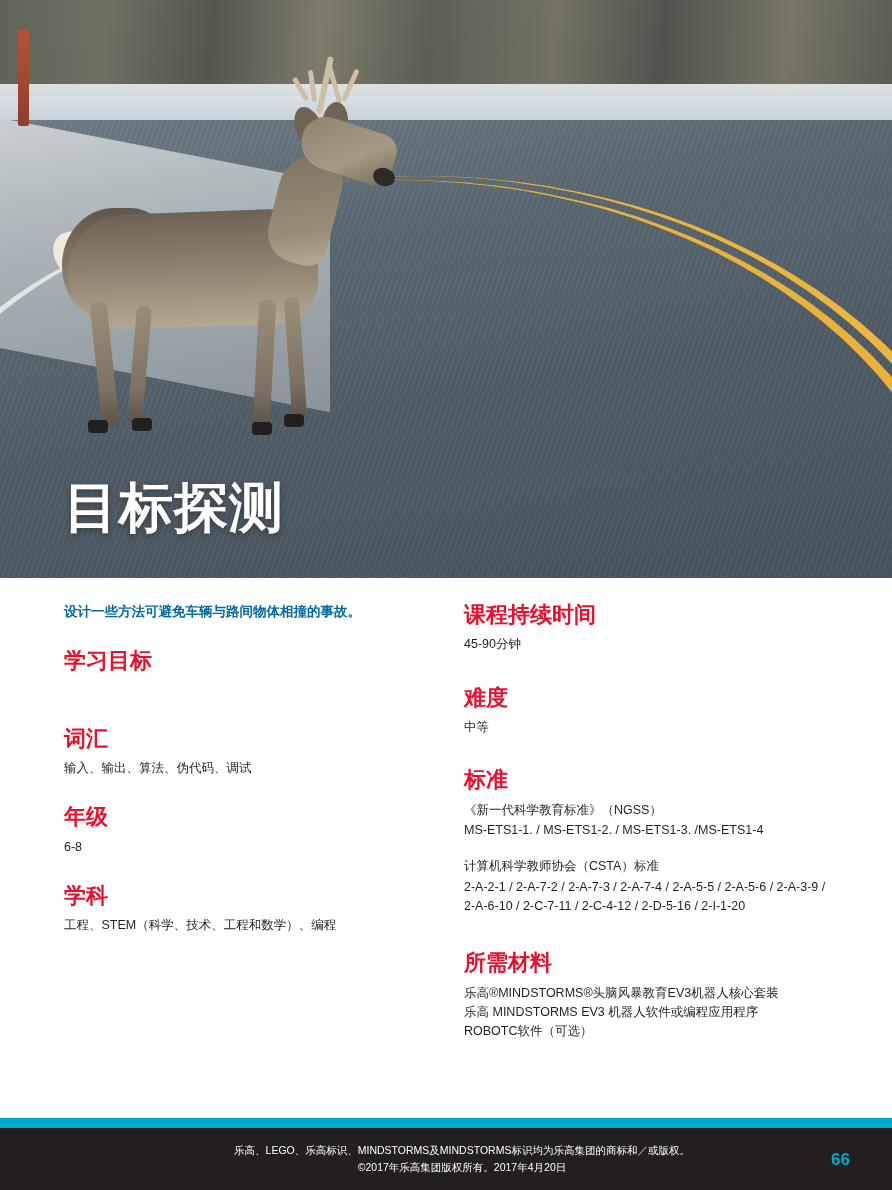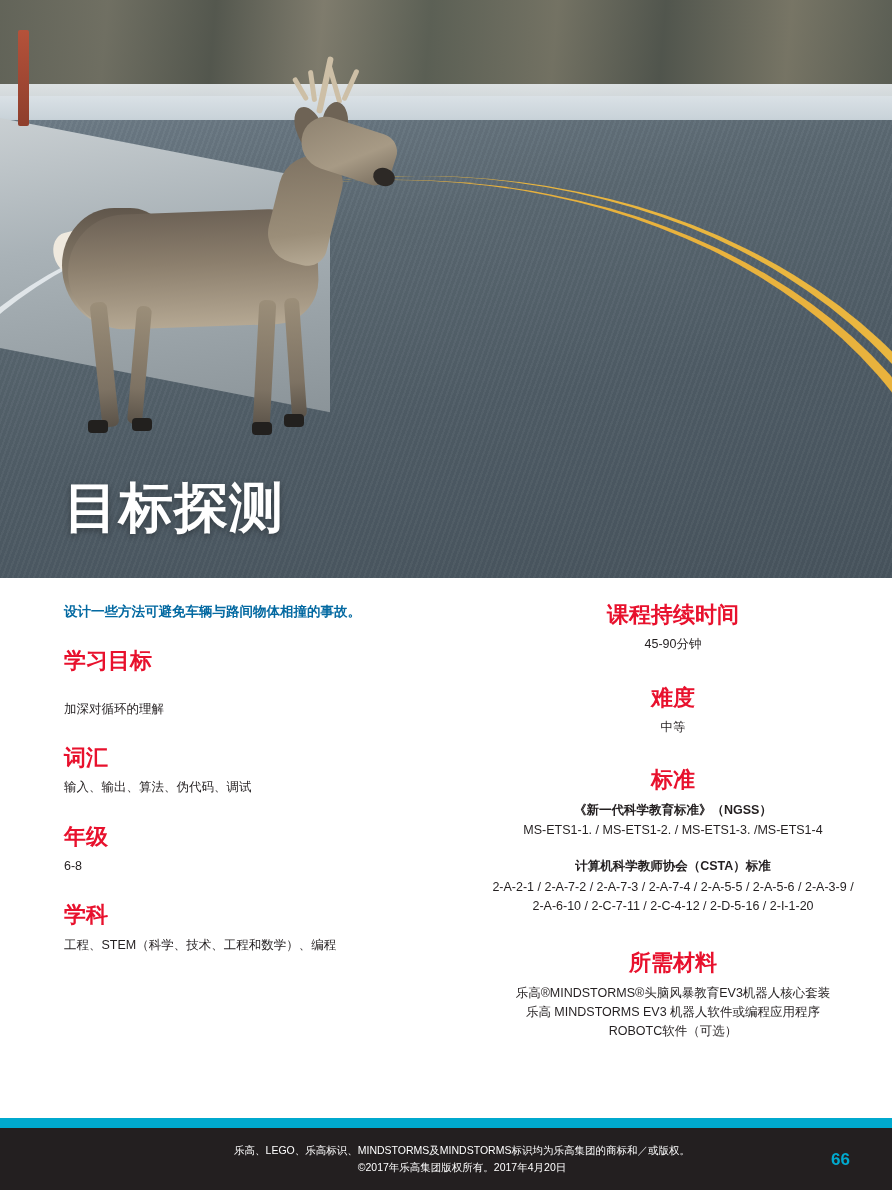--- a/index.html
+++ b/index.html
@@ -232,21 +232,21 @@
     top: 578px;
     width: 892px;
     height: 540px;
     padding: 0;
   }
   .col {
     position: absolute;
     top: 24px;
   }
   .col-left { left: 64px; width: 360px; }
-  .col-right { left: 488px; width: 370px; text-align: center; }
+  .col-right { left: 464px; width: 370px; }
 
   .lead {
     font-size: 13.5px;
     font-weight: bold;
     color: #0369a1;
     line-height: 1.5;
     margin: 0 0 26px 0;
   }
   h2.sec {
     font-size: 22px;
@@ -259,21 +259,21 @@
     font-size: 12.5px;
     line-height: 1.55;
     color: #231f20;
     margin: 0;
   }
   .gap-sm { height: 18px; }
   .gap-md { height: 26px; }
   .gap-lg { height: 30px; }
   .sub-bold {
     font-size: 12.5px;
-    font-weight: bold;
+    font-weight: normal;
     color: #231f20;
     margin: 0 0 2px 0;
     line-height: 1.5;
   }
   .std-block { margin-bottom: 16px; }
 
   
   .footer-rule {
     position: absolute;
     left: 0;
@@ -355,21 +355,20 @@
     <div class="hero-title">目标探测</div>
   </div>
 
   <div class="content">
 
     <div class="col col-left">
       <p class="lead">设计一些方法可避免车辆与路间物体相撞的事故。</p>
 
       <h2 class="sec">学习目标</h2>
       <div class="gap-sm"></div>
-      <p class="body-text">加深对循环的理解</p>
 
       <div class="gap-md"></div>
       <h2 class="sec">词汇</h2>
       <p class="body-text">输入、输出、算法、伪代码、调试</p>
 
       <div class="gap-md"></div>
       <h2 class="sec">年级</h2>
       <p class="body-text">6-8</p>
 
       <div class="gap-md"></div>

